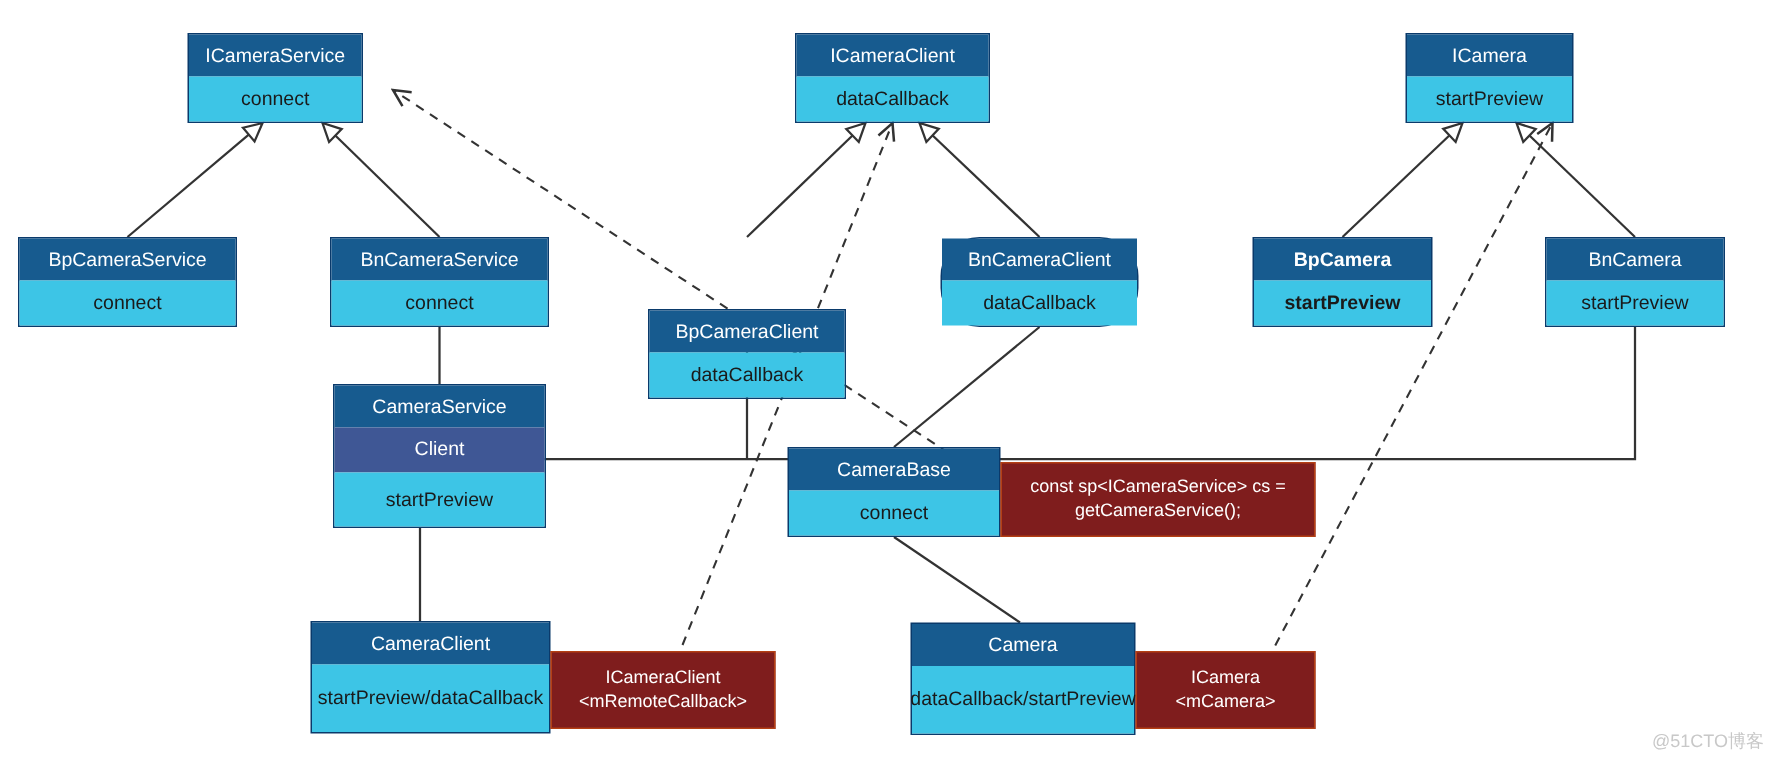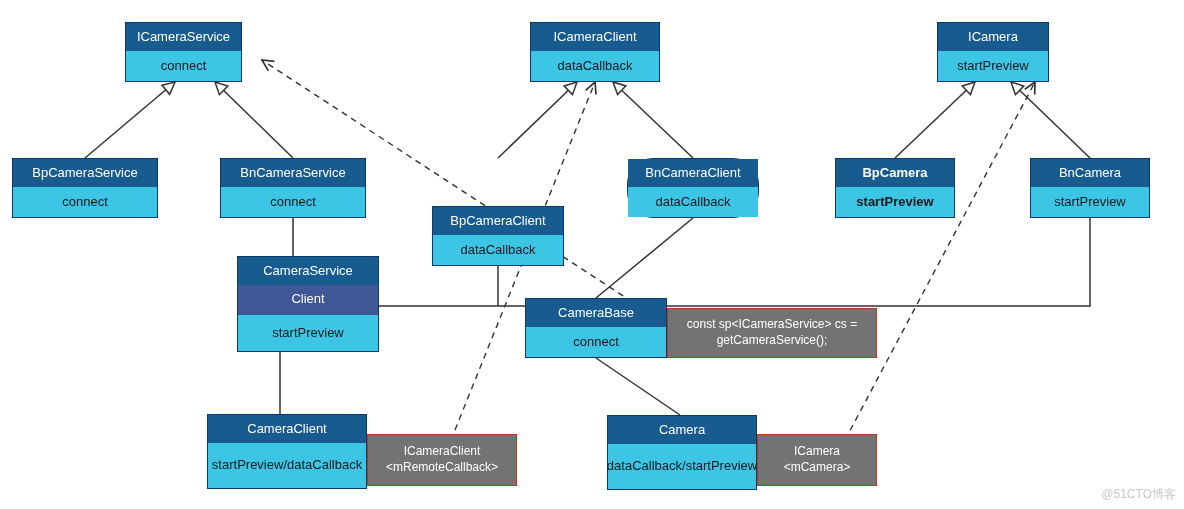--- a/index.html
+++ b/index.html
@@ -55,21 +55,21 @@
     align-items: center;
     justify-content: center;
     line-height: 1.25;
   }
   .slate {
     background: #3f5795; 
     color: #fff;
   }
   .note {
     position: absolute;
-    background: #737373;
+    background: #7f1d1d;
     color: #fff;
     border: 1px solid #b43f14;
     padding: 6px 8px;
     box-sizing: border-box;
     display: flex;
     align-items: center;
     justify-content: center;
     text-align: center;
     line-height: 1.3;
   }
@@ -172,21 +172,21 @@
   <div class="node" style="left:835px; top:158px; width:120px; height:60px;font-weight:bold;">
     <div class="hdr">BpCamera</div>
     <div class="bod">startPreview</div>
   </div>
 
   <div class="node" style="left:1030px; top:158px; width:120px; height:60px;">
     <div class="hdr">BnCamera</div>
     <div class="bod">startPreview</div>
   </div>
 
-  <div class="node" style="left:222px; top:256px; width:142px; height:96px;margin-left:15px;">
+  <div class="node" style="left:222px; top:256px; width:142px; height:96px;">
     <div class="hdr">CameraService</div>
     <div class="bod slate" style="flex:0 0 30px;">Client</div>
     <div class="bod2" style="flex:1;">startPreview</div>
   </div>
 
   <div class="node" style="left:525px; top:298px; width:142px; height:60px;">
     <div class="hdr">CameraBase</div>
     <div class="bod">connect</div>
   </div>
 

